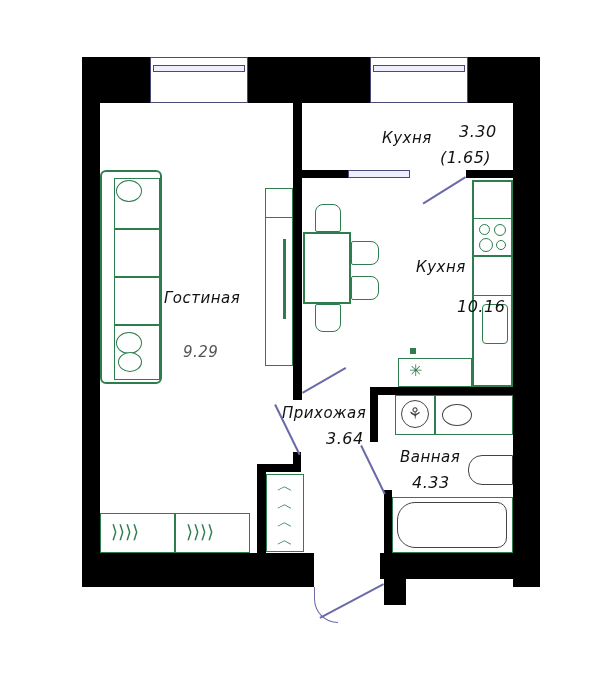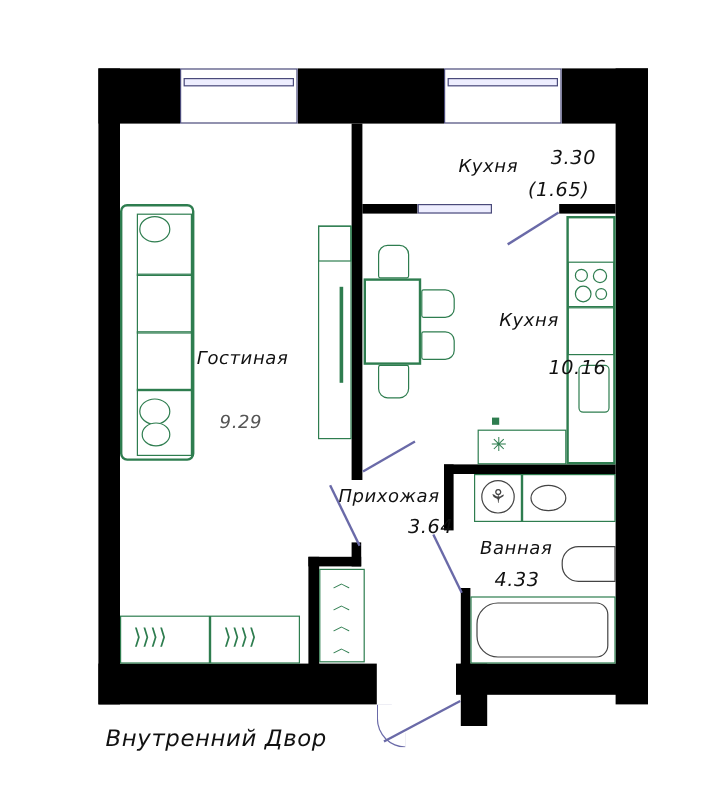--- a/index.html
+++ b/index.html
@@ -113,19 +113,18 @@
   <div class="abs lbl" style="left:459px;top:122px;font-size:16px;">3.30</div>
   <div class="abs lbl" style="left:440px;top:148px;font-size:16px;">(1.65)</div>
 
   <div class="abs lbl" style="left:164px;top:289px;">Гостиная</div>
   <div class="abs lbl" style="left:183px;top:322px;color:#555;margin-top:21px;">9.29</div>
 
   <div class="abs lbl" style="left:416px;top:258px;">Кухня</div>
   <div class="abs lbl" style="left:418px;top:297px;font-size:16px;margin-left:39px;">10.16</div>
 
   <div class="abs lbl" style="left:282px;top:404px;">Прихожая</div>
-  <div class="abs lbl" style="left:340px;top:429px;font-size:16px;">3.64</div>
+  <div class="abs lbl" style="left:326px;top:429px;font-size:16px;">3.64</div>
 
   <div class="abs lbl" style="left:400px;top:448px;text-align:center;">Ванная</div>
   <div class="abs lbl" style="left:412px;top:473px;font-size:16px;text-align:right;">4.33</div>
 
-  <div class="abs lbl" style="left:88px;top:605px;font-size:19px;">Внутренний Двор</div>
 </div>
 
 </body></html>

